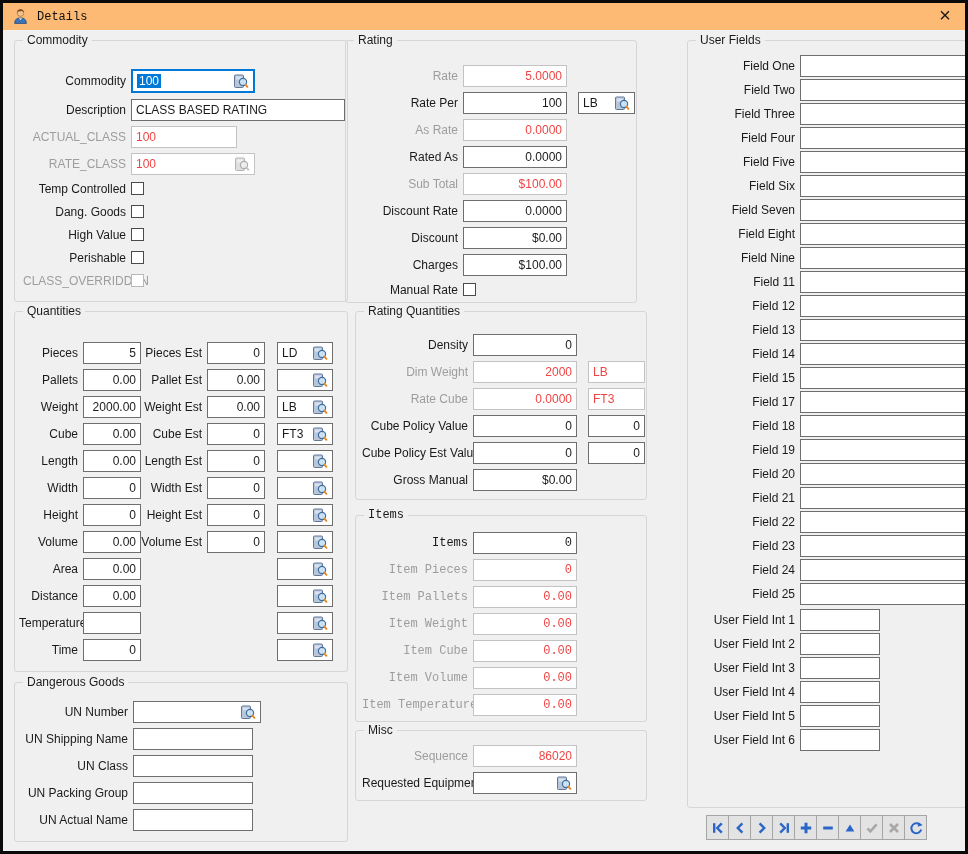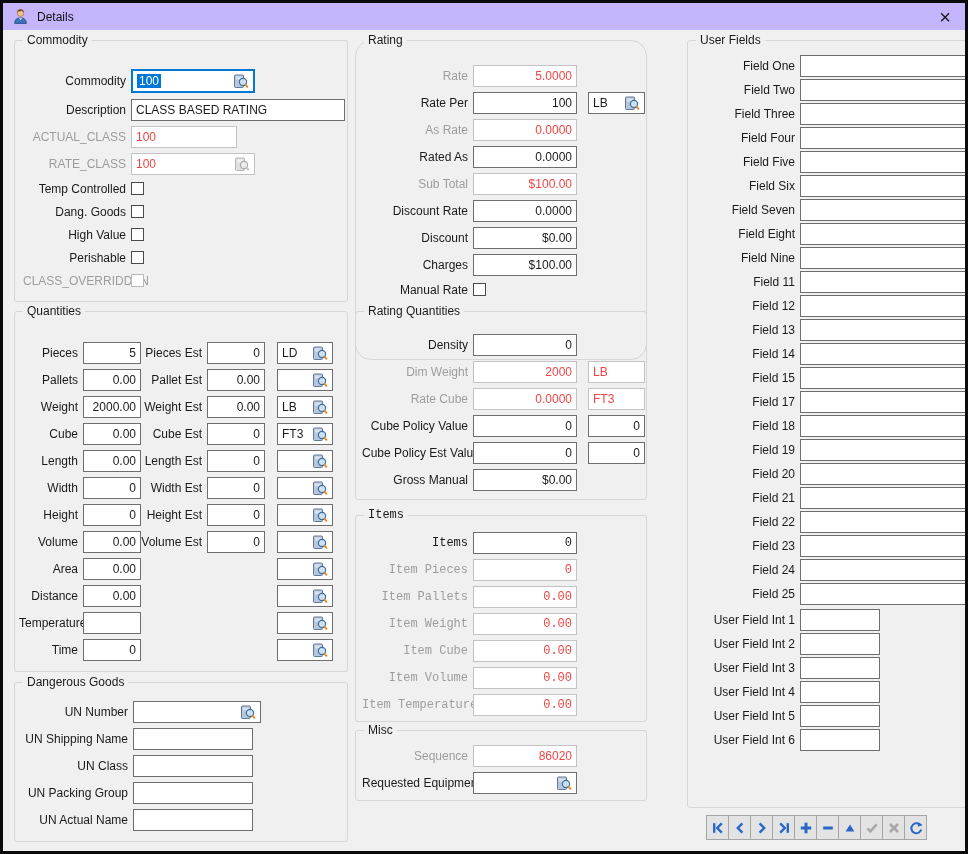--- a/index.html
+++ b/index.html
@@ -2,33 +2,33 @@
 <html><head>
 <meta charset="utf-8">
 <style>
   html,body{margin:0;padding:0;background:#ffffff;}
   .window{
     position:relative;width:968px;height:854px;box-sizing:border-box;
     border:3px solid #0a0a0a;background:#f0f0f0;
     font-family:"Liberation Sans",sans-serif;font-size:12px;color:#1a1a1a;
     overflow:hidden;
   }
-  .titlebar{height:27px;background:#c4b5fd;display:flex;align-items:center;padding:0 9px;gap:8px;}
+  .titlebar{height:27px;background:#fdba74;display:flex;align-items:center;padding:0 9px;gap:8px;font-family:Liberation Mono, monospace;}
   .title-text{font-size:12px;color:#111;}
   .close-btn{margin-left:auto;width:22px;height:22px;display:flex;align-items:center;justify-content:center;
     font-size:20px;font-weight:300;color:#1a1a1a;line-height:1;cursor:default;}
   .content{position:absolute;top:27px;left:0;right:0;bottom:0;background:#f0f0f0;}
 
   .group{position:absolute;border:1px solid #d6d6d6;border-radius:3px;box-sizing:border-box;}
   .gtitle{position:absolute;top:-8px;left:8px;background:#f0f0f0;padding:0 4px;line-height:15px;white-space:nowrap;}
 
   #g-commodity{left:11px;top:10px;width:334px;height:262px;}
   #g-quantities{left:11px;top:281px;width:334px;height:361px;}
   #g-dang{left:11px;top:652px;width:334px;height:160px;}
-  #g-rating{left:352px;top:10px;width:292px;height:320px;border-radius:16px;}
+  #g-rating{left:342px;top:10px;width:292px;height:263px;}
   #g-ratingq{left:352px;top:281px;width:292px;height:189px;}
   #g-items{left:352px;top:485px;width:292px;height:207px;font-family:Liberation Mono, monospace;}
   #g-misc{left:352px;top:700px;width:292px;height:71px;}
   #g-user{left:656px;top:10px;width:328px;height:768px;margin-left:28px;}
 
   .row{display:flex;align-items:center;height:22px;margin-bottom:5px;}
   .lbl{text-align:right;padding-right:5px;white-space:nowrap;box-sizing:border-box;flex:none;}
   .field{background:#fff;border:1px solid #6e6e6e;height:22px;box-sizing:border-box;
     display:flex;align-items:center;padding:0 4px;flex:none;overflow:hidden;}
   .val{margin-left:auto;white-space:nowrap;}

